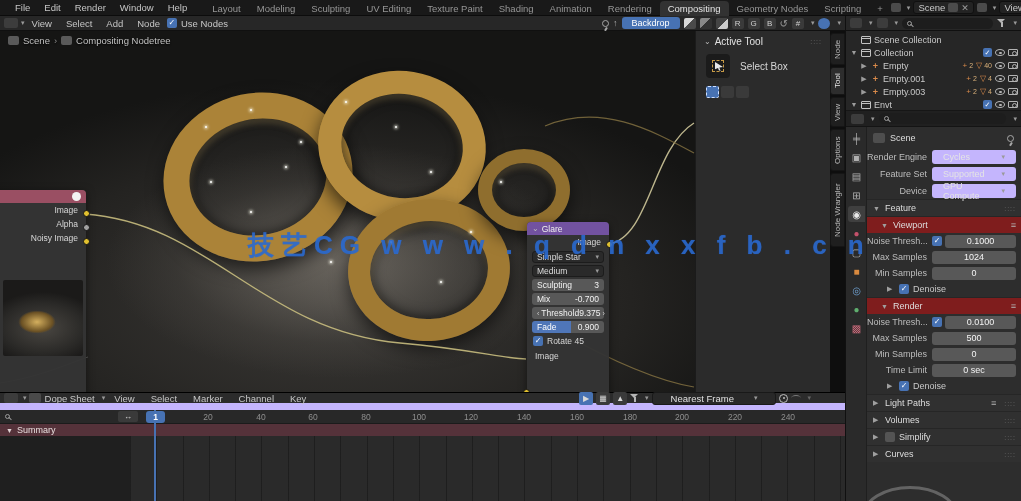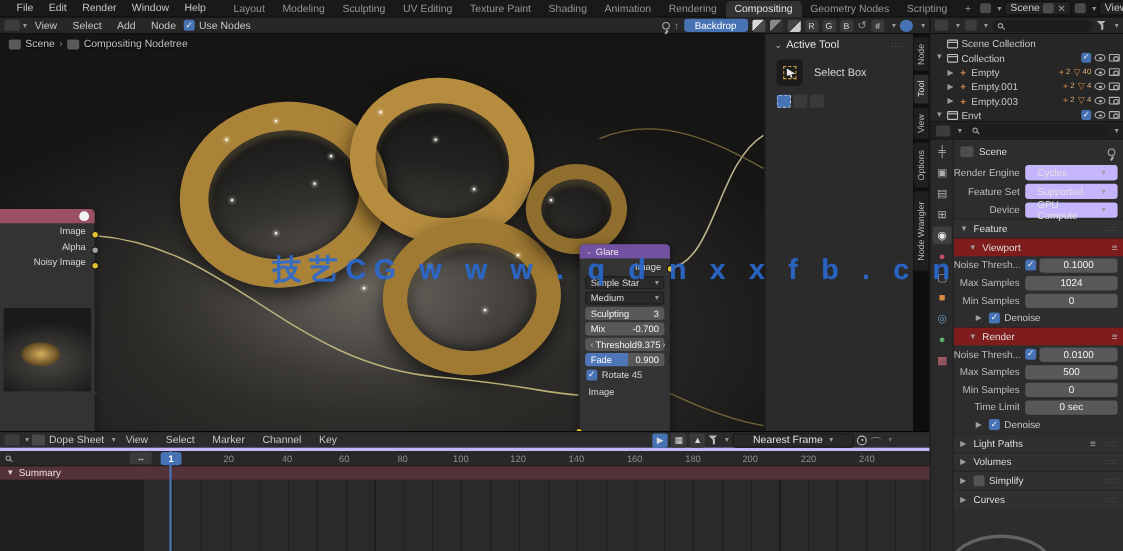--- a/index.html
+++ b/index.html
@@ -93,31 +93,31 @@
   .pfield{flex:1;background:#585858;border-radius:3px;text-align:center;color:#f4f4f4;height:13px;line-height:13px}
   .pdrop{flex:1;background:#282828;border:7px solid #c4b5fd;border-radius:3px;height:13px;display:flex;align-items:center;padding:0 4px;color:#e4e4e4}
   .pdrop .dv{flex:1}
   .sechead{display:flex;align-items:center;gap:4px;padding:3px 6px;color:#dedede;border-top:1px solid #262626;background:#303030}
   .sub{padding-left:14px;background:#7f1d1d}
   .dragdots{margin-left:auto;color:#6d6d6d;font-size:7px;letter-spacing:1px}
   .preset{margin-left:auto;color:#b5b5b5;font-size:9px}
   .sarrow{color:#9f9f9f;font-size:7px;width:8px}
   
   #dope{left:0;top:392px;width:845px;height:109px;background:#262626;border-top:1px solid #000}
-  #dshead{position:absolute;left:0;top:0;width:845px;height:17px;background:#2b2b2b;border-bottom:3px solid #c4b5fd;display:flex;align-items:center;gap:2px;padding:0 4px;font-size:9.5px}
+  #dshead{position:absolute;left:0;top:0;width:845px;height:17px;background:#2b2b2b;border-bottom:7px solid #c4b5fd;display:flex;align-items:center;gap:2px;padding:0 4px;font-size:9.5px}
   #ruler{position:absolute;left:0;top:17px;width:845px;height:14px;background:#282828;border-bottom:1px solid #1b1b1b}
   .tick{position:absolute;top:2px;transform:translateX(-50%);color:#8e8e8e;font-size:8.5px}
   #chanarea{position:absolute;left:0;top:31px;width:845px;height:78px;background:#1f1f1f}
   #kfarea{position:absolute;left:130px;top:0;width:715px;height:78px;background:#2a2a2a;background-image:repeating-linear-gradient(to right,rgba(0,0,0,.28) 0 1px,transparent 1px 26.3px)}
   #summary{position:absolute;left:0;top:31px;width:845px;height:12px;background:#55323a;display:flex;align-items:center;gap:4px;padding:0 6px;color:#e8dede;font-size:9px}
   #playhead{position:absolute;left:154px;top:17px;width:2px;height:92px;background:#4772b3}
   #framebadge{position:absolute;left:146px;top:18px;width:19px;height:12px;background:#4772b3;border-radius:3px;color:#fff;font-size:8.5px;font-weight:bold;text-align:center;line-height:12px}
   .dsicon{width:14px;height:13px;border-radius:2px;background:#3a3a3a;display:flex;align-items:center;justify-content:center;font-size:8px;color:#d8d8d8}
   .dsicon.blue{background:#4772b3}
-  .dsdrop{background:#282828;border:1px solid #191919;border-radius:3px;height:13px;display:flex;align-items:center;padding:0 18px;color:#e0e0e0;gap:3px}
+  .dsdrop{background:#282828;border:1px solid #191919;border-radius:3px;height:13px;display:flex;align-items:center;padding:0 18px;color:#e0e0e0;gap:17px}
   .arcic{width:10px;height:6px;border-top:1.5px solid #7a7a7a;border-radius:50%}
   .dotic{width:9px;height:9px;border:1px solid #bdbdbd;border-radius:50%;position:relative}
   .dotic::after{content:'';position:absolute;left:2.5px;top:2.5px;width:2px;height:2px;border-radius:50%;background:#bdbdbd}
   
   #crumb{left:8px;top:35px;display:flex;align-items:center;gap:4px;color:#c2c2c2;font-size:9.5px;text-shadow:0 1px 2px #000}
   
   #wm{left:248px;top:228px;width:760px;white-space:nowrap;color:#2a6ad0;opacity:.9;font-size:26px;font-weight:bold;letter-spacing:7px;text-shadow:0 0 1px rgba(40,100,210,.6);z-index:60}
   #wmcircle{left:862px;top:486px;width:96px;height:60px;border:3px solid rgba(200,200,200,.35);border-radius:50%;z-index:60}
   
   #rlthumb{position:absolute;left:3px;top:90px;width:80px;height:76px;border-radius:2px;

